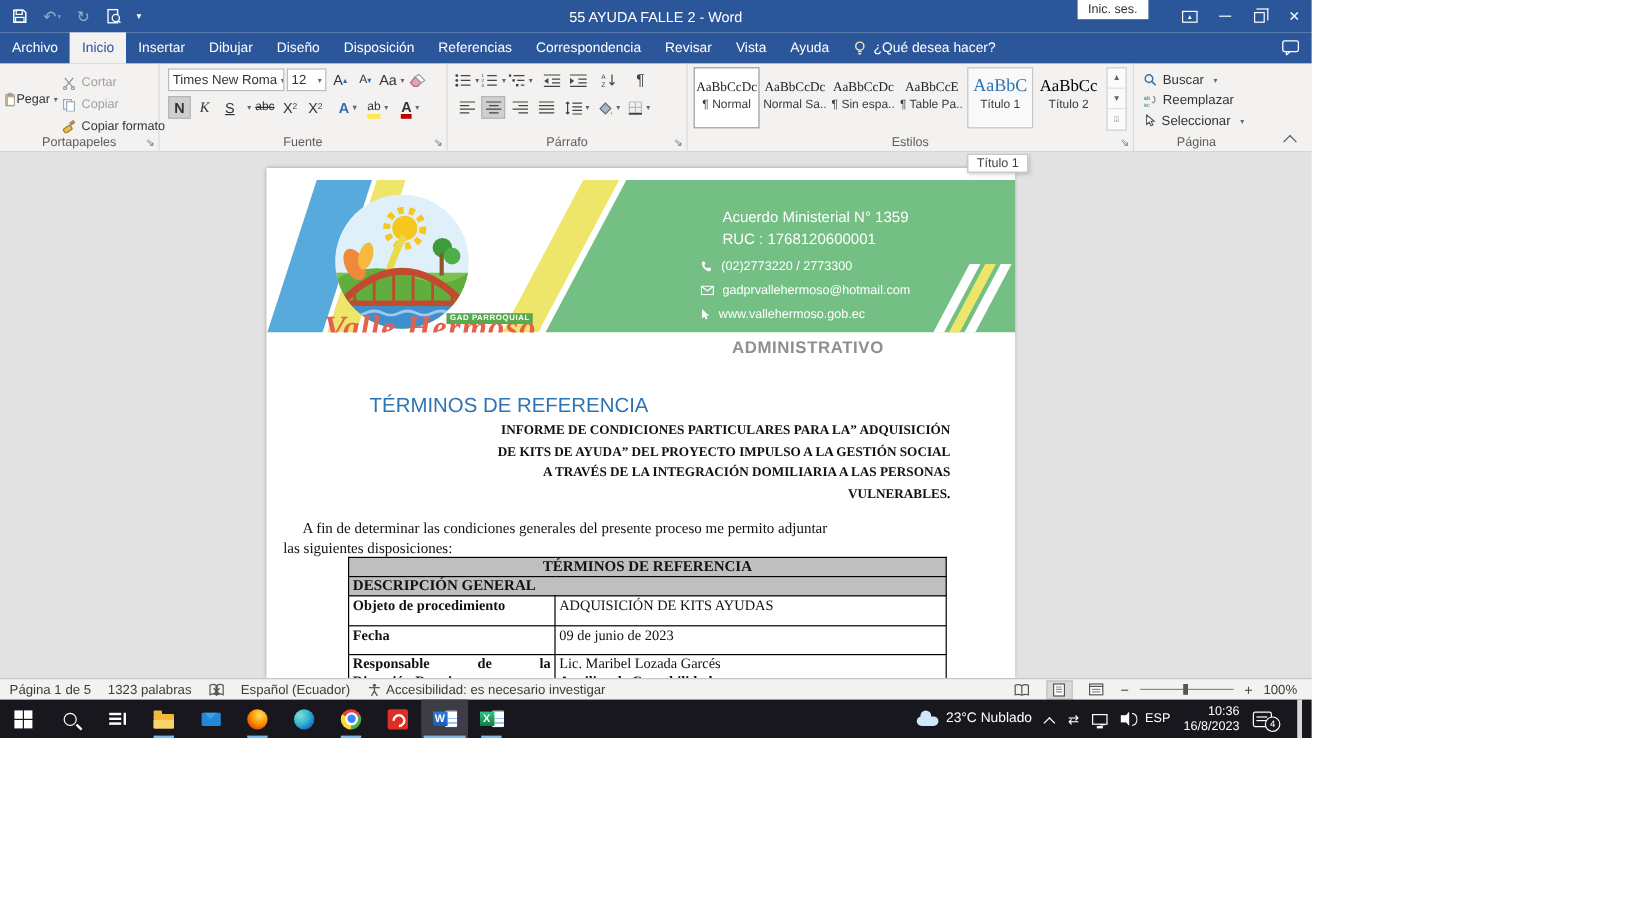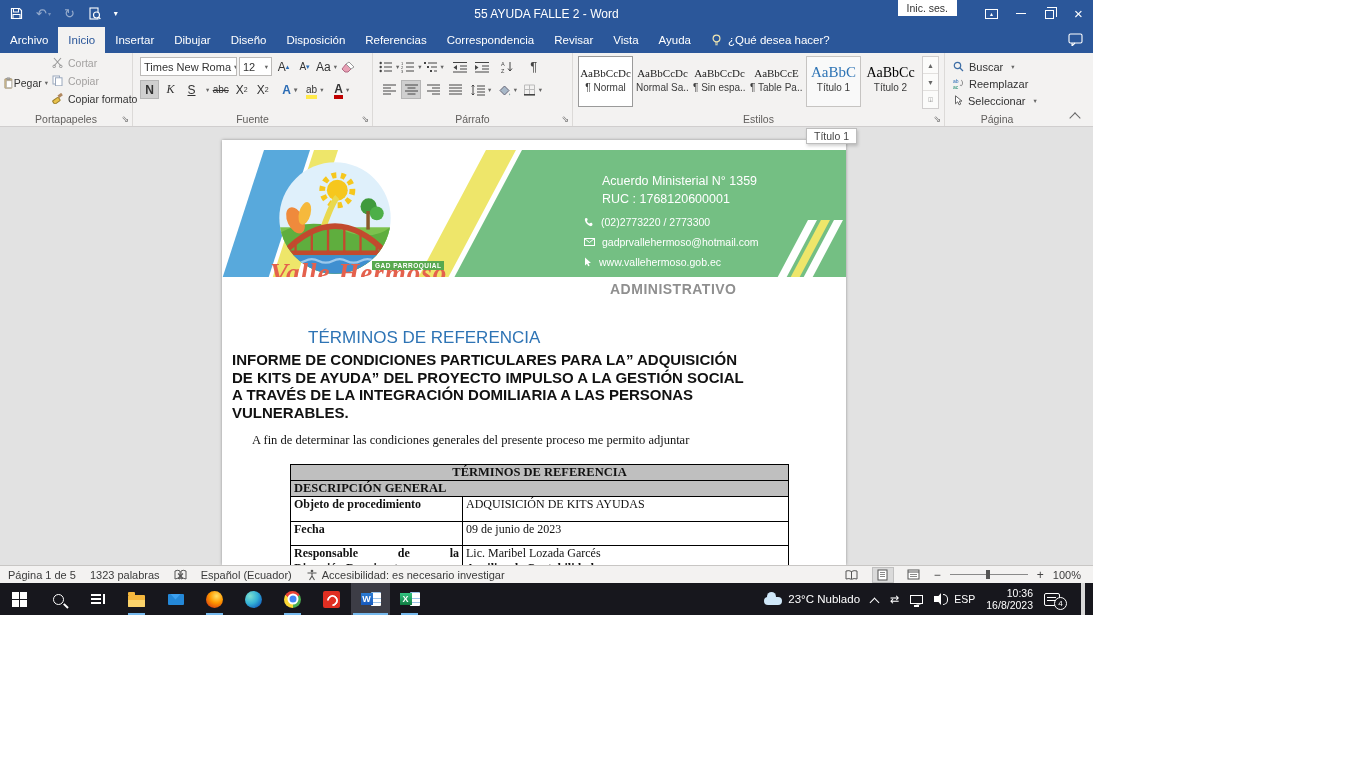--- a/index.html
+++ b/index.html
@@ -29,21 +29,21 @@
   .feedback{position:absolute;right:10px;top:6px}
 
   
   .ribbon{position:relative;height:74px;background:#f3f2f1;border-bottom:1px solid #d0cece;display:flex}
   .grp{position:relative;height:100%;border-right:1px solid #dcdad8}
   .grp-label{position:absolute;bottom:1px;left:0;right:0;text-align:center;font-size:10.5px;color:#605e5c}
   .launcher{position:absolute;right:3px;bottom:2px;font-size:9px;color:#777;line-height:9px}
   .g-clip{width:133px}
   .paste{position:absolute;left:4px;top:3px;width:44px;height:54px;display:flex;align-items:center;justify-content:center;font-size:10.5px;color:#333}
   .smalls{position:absolute;left:52px;top:4px}
-  .srow{height:18px;display:flex;align-items:flex-start;gap:5px;font-size:10.5px;color:#333;white-space:nowrap}
+  .srow{height:18px;display:flex;align-items:flex-end;gap:5px;font-size:10.5px;color:#333;white-space:nowrap}
   .srow.dis{color:#a3a1a0}
   .g-font{width:240px;padding:4px 0 0 7px}
   .frow{display:flex;align-items:center;gap:2px}
   .frow2{margin-top:4px}
   .combo{height:19px;background:#fff;border:1px solid #bcbab8;font-size:11px;color:#333;display:flex;align-items:center;justify-content:space-between;padding:0 3px;white-space:nowrap;overflow:hidden}
   .caret{font-size:6.5px;color:#666;margin-left:3px}
   .fbtn{min-width:19px;height:19px;display:flex;align-items:center;justify-content:center;font-size:12px;color:#333}
   .fbtn sup{font-size:7px}.fbtn sub{font-size:7px}
   .fbtn.on{background:#cfcfcf;border:1px solid #b5b5b5}
   .u-line{text-decoration:underline}
@@ -87,21 +87,21 @@
   .m3{left:612px;width:9px;background:#fff}
   .lh-logo{position:absolute;left:55px;top:10px}
   .lh-brand{position:absolute;left:48px;top:108px;font-family:"Liberation Serif",serif;font-style:italic;font-weight:bold;font-size:27px;color:#e4614d;letter-spacing:1px;white-space:nowrap}
   .lh-chip{position:absolute;left:150px;top:111px;background:#58a94f;color:#fff;font-size:6.5px;font-weight:bold;padding:1px 3px;letter-spacing:.5px;white-space:nowrap}
   .lh-t1{position:absolute;left:380px;top:24px;color:#fff;font-size:12.5px}
   .lh-t2{position:absolute;left:380px;top:42px;color:#fff;font-size:12.5px}
   .contact{position:absolute;left:362px;display:flex;align-items:center;gap:7px;color:#fff;font-size:10.5px}
   
   .dept{position:absolute;left:388px;top:141px;font-size:14px;font-weight:bold;color:#8f8f8f;letter-spacing:.5px}
   .heading{position:absolute;left:86px;top:188px;font-size:17px;color:#2e74b5}
-  .subtitle{position:absolute;left:10px;top:211px;width:560px;text-align:left;font-family:Liberation Sans, sans-serif;font-weight:bold;font-size:15px;color:#111;line-height:17.5px}
+  .subtitle{position:absolute;left:10px;top:211px;width:560px;text-align:right;font-family:Liberation Serif, serif;font-weight:bold;font-size:11px;color:#111;line-height:17.5px}
   .intro{position:absolute;left:14px;top:292px;width:545px;font-family:"Liberation Serif",serif;font-size:12.5px;color:#111;line-height:17px}
   .intro .l1{text-indent:16px}
   .dtable{position:absolute;left:68px;top:324px;width:499px;border-collapse:collapse;font-family:"Liberation Serif",serif;font-size:12px;color:#111}
   .dtable td{border:1px solid #000;padding:0 3px;vertical-align:top}
   .dtable .hdr{background:#bfbfbf;text-align:center;font-weight:bold;font-size:12.5px;height:16px}
   .dtable .sec{background:#bfbfbf;font-weight:bold;font-size:12.5px;height:15px}
   .dtable .lbl{font-weight:bold;width:172px}
   .rowspread{display:flex;justify-content:space-between;font-weight:bold}
   .boldline{font-weight:bold}
 
@@ -571,20 +571,21 @@
         <div class="dept">ADMINISTRATIVO</div>
         <div class="heading">TÉRMINOS DE REFERENCIA</div>
         <div class="subtitle">
           <div>INFORME DE CONDICIONES PARTICULARES PARA LA” ADQUISICIÓN</div>
           <div>DE KITS DE AYUDA” DEL PROYECTO IMPULSO A LA GESTIÓN SOCIAL</div>
           <div>A TRAVÉS DE LA INTEGRACIÓN DOMILIARIA A LAS PERSONAS</div>
           <div>VULNERABLES.</div>
         </div>
         <div class="intro">
           <div class="l1">A fin de determinar las condiciones generales del presente proceso me permito adjuntar</div>
+          <div>las siguientes disposiciones:</div>
         </div>
 
         <table class="dtable">
           <tbody>
               <tr>
                 <td class="hdr" colspan="2">TÉRMINOS DE REFERENCIA</td>
               </tr>
           <tr>
                 <td class="sec" colspan="2">DESCRIPCIÓN GENERAL</td>
               </tr>

